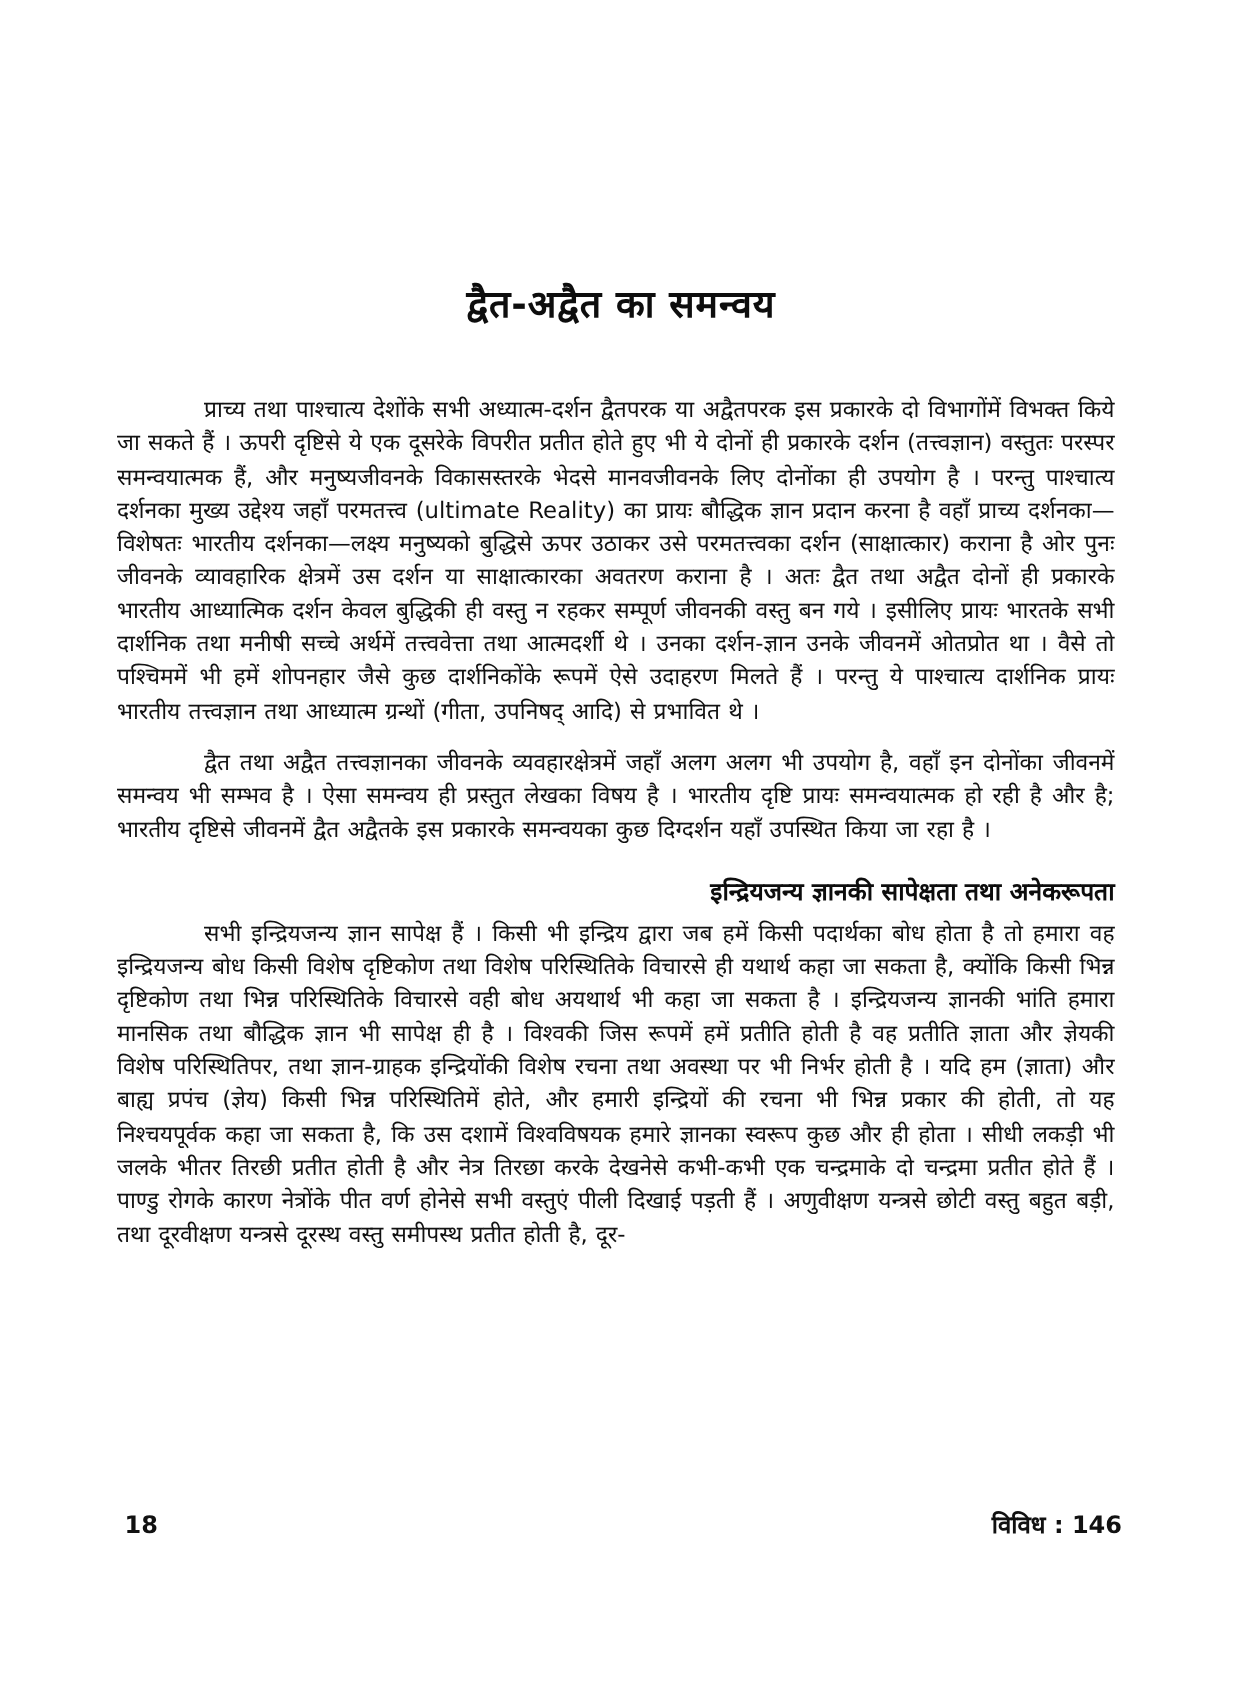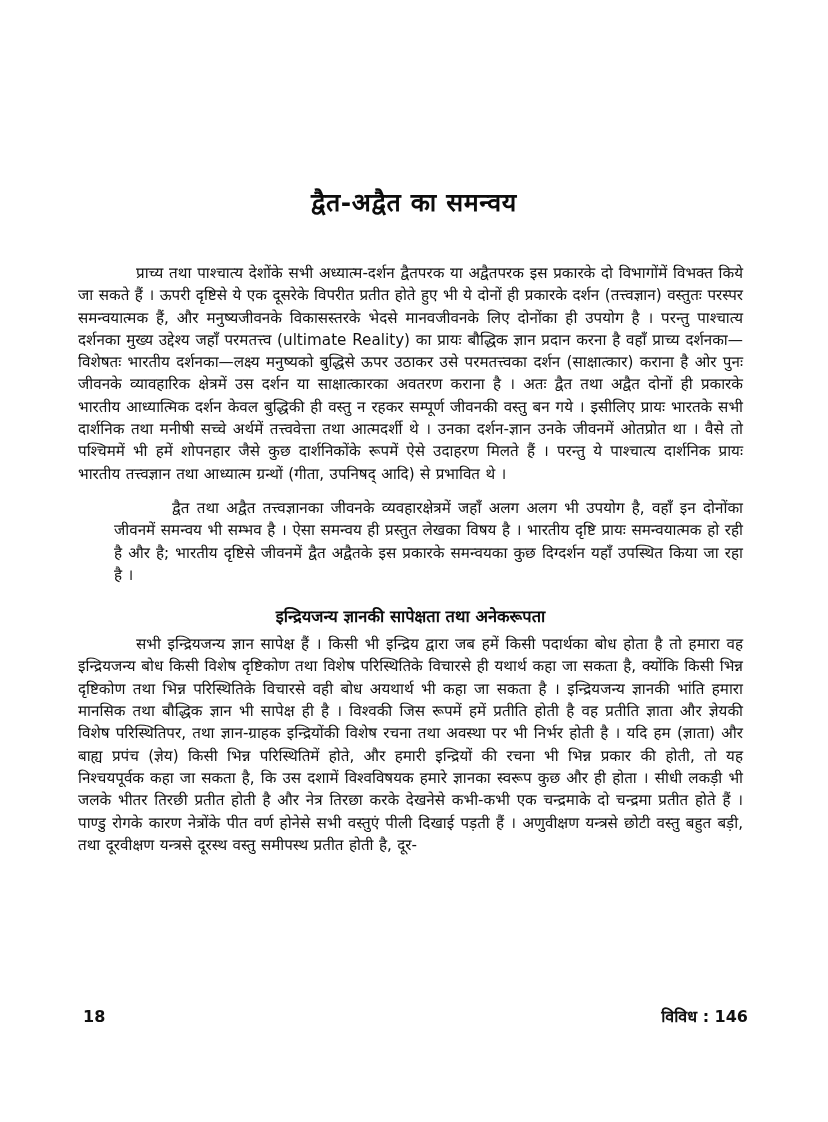--- a/index.html
+++ b/index.html
@@ -65,34 +65,33 @@
     text-justify: inter-word;
     font-size: 15.2px;
     line-height: 22.3px;
     font-family: "DejaVu Sans", "Liberation Sans", sans-serif;
     color: #111111;
     word-spacing: 0.6px;
   }
 
   p.para + p.para {
     margin-top: 12px;
-    margin-left: 36px;
   }
 
   p.para.indent {
     text-indent: 58px;
   }
 
   h2.section-heading {
     margin: 19px 0 4px 0;
     padding: 0;
     font-size: 16.4px;
     font-weight: 700;
     line-height: 24px;
-    text-align: center;
+    text-align: right;
     font-family: "DejaVu Sans", "Liberation Sans", sans-serif;
     color: #0d0d0d;
   }
 
   
   .page-footer {
     position: absolute;
     left: 83px;
     right: 80px;
     top: 1005px;

